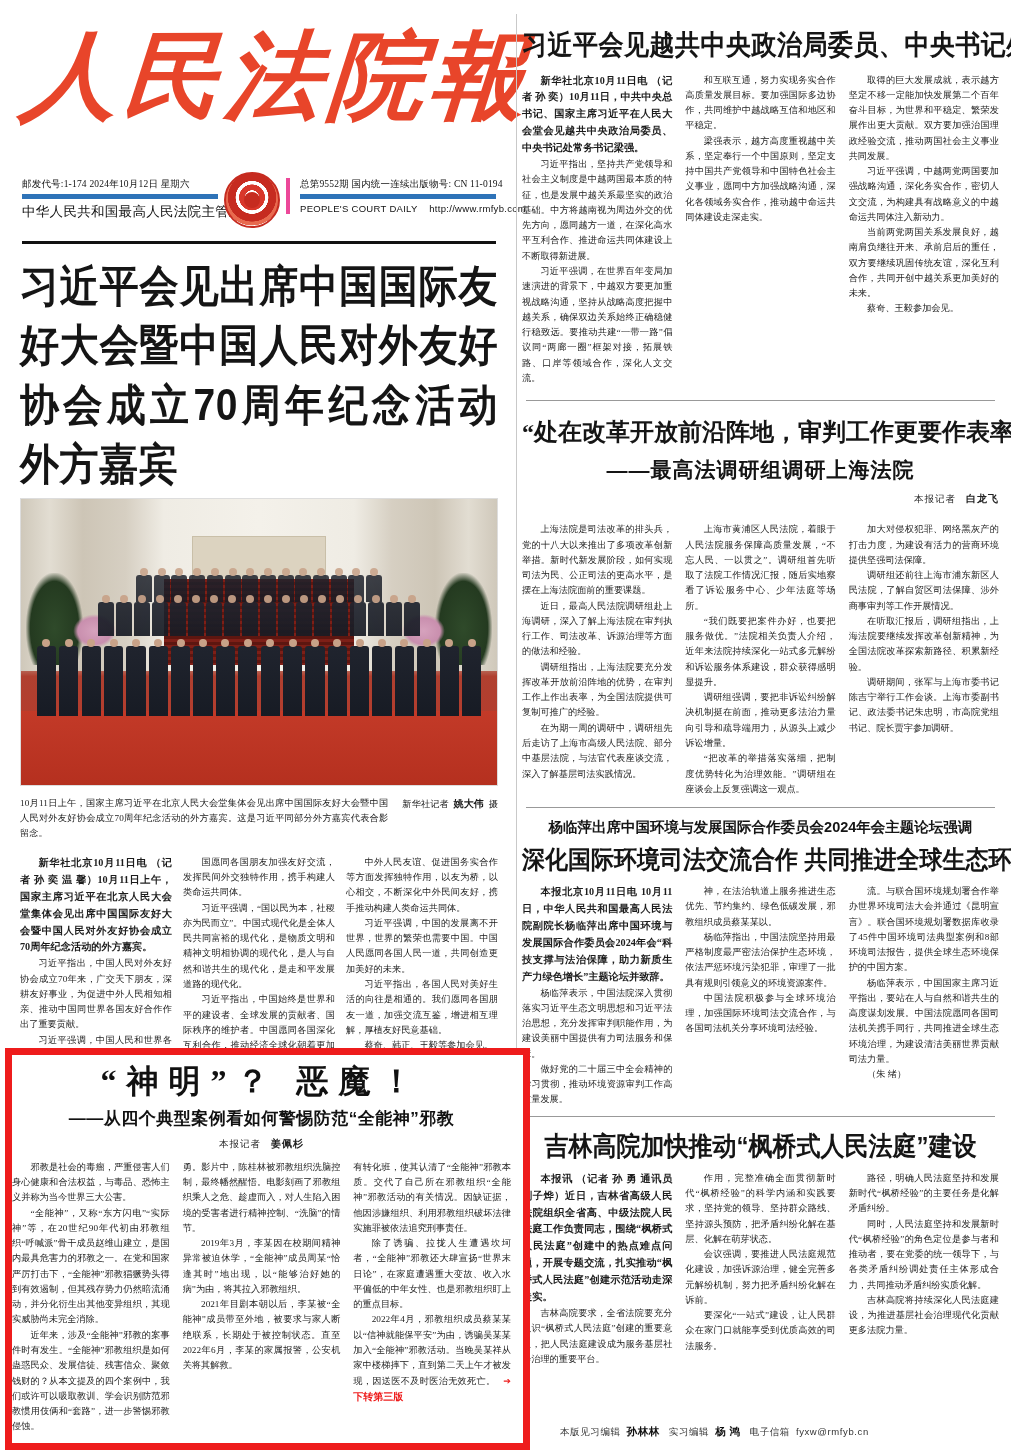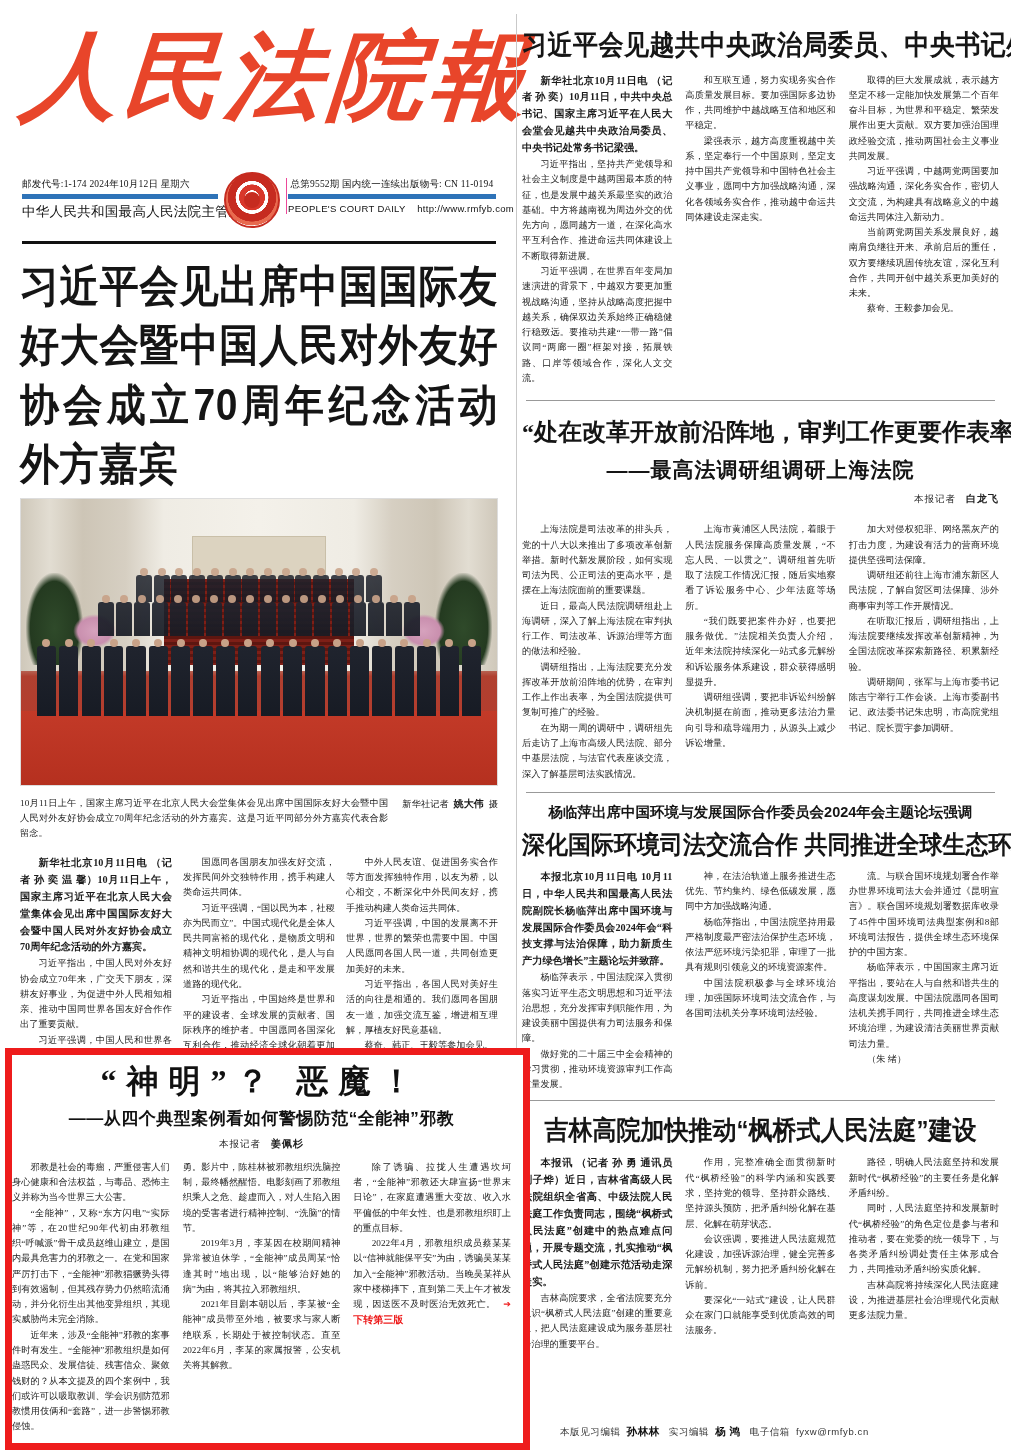--- a/index.html
+++ b/index.html
@@ -34,21 +34,21 @@
   }
   .mm-block { width: 196px; }
   .mm-line1 {
     font-size: 9.5px; color: #111; white-space: nowrap;
     letter-spacing: .2px; padding-bottom: 3px;
   }
   .mm-bar { height: 5px; background: #2E73B8; margin-bottom: 4px; }
   .mm-line2 { font-size: 13.5px; color: #111; white-space: nowrap; letter-spacing: .3px; }
   .mm-right .mm-line1, .mm-right .mm-line2 { text-align: center; }
   .mm-right .mm-line2 { font-size: 9.5px; font-family: "Liberation Sans", sans-serif; }
-  .mm-right { width: 210px; border-left: 1px solid #ec4899; padding-left: 1px; }
+  .mm-right { width: 210px; border-left: 4px solid #ec4899; padding-left: 10px; }
 
   .emblem {
     width: 56px; height: 56px; border-radius: 50%;
     background: radial-gradient(circle at 50% 45%, #fff 0%, #fff 18%, #D8372B 19%, #D8372B 33%, #fff 34%, #fff 42%, #C62B20 43%, #C62B20 62%, #E86A4F 63%, #E86A4F 72%, #fff 73%);
     border: 2px solid #C62B20;
     position: relative; flex: 0 0 auto; margin-top: -6px;
   }
   .emblem::after {
     content: ""; position: absolute; left: 50%; top: 50%;
     width: 16px; height: 16px; margin: -8px 0 0 -8px; border-radius: 50%;
@@ -363,20 +363,21 @@
       <div class="r-cc">
         <p>上海法院是司法改革的排头兵，党的十八大以来推出了多项改革创新举措。新时代新发展阶段，如何实现司法为民、公正司法的更高水平，是摆在上海法院面前的重要课题。</p>
         <p>近日，最高人民法院调研组赴上海调研，深入了解上海法院在审判执行工作、司法改革、诉源治理等方面的做法和经验。</p>
         <p>调研组指出，上海法院要充分发挥改革开放前沿阵地的优势，在审判工作上作出表率，为全国法院提供可复制可推广的经验。</p>
         <p>在为期一周的调研中，调研组先后走访了上海市高级人民法院、部分中基层法院，与法官代表座谈交流，深入了解基层司法实践情况。</p>
       </div>
       <div class="r-cc">
         <p>上海市黄浦区人民法院，着眼于人民法院服务保障高质量发展，“不忘人民、一以贯之”。调研组首先听取了法院工作情况汇报，随后实地察看了诉讼服务中心、少年法庭等场所。</p>
         <p>“我们既要把案件办好，也要把服务做优。”法院相关负责人介绍，近年来法院持续深化一站式多元解纷和诉讼服务体系建设，群众获得感明显提升。</p>
         <p>调研组强调，要把非诉讼纠纷解决机制挺在前面，推动更多法治力量向引导和疏导端用力，从源头上减少诉讼增量。</p>
+        <p>“把改革的举措落实落细，把制度优势转化为治理效能。”调研组在座谈会上反复强调这一观点。</p>
       </div>
       <div class="r-cc">
         <p>加大对侵权犯罪、网络黑灰产的打击力度，为建设有活力的营商环境提供坚强司法保障。</p>
         <p>调研组还前往上海市浦东新区人民法院，了解自贸区司法保障、涉外商事审判等工作开展情况。</p>
         <p>在听取汇报后，调研组指出，上海法院要继续发挥改革创新精神，为全国法院改革探索新路径、积累新经验。</p>
         <p>调研期间，张军与上海市委书记陈吉宁举行工作会谈。上海市委副书记、政法委书记朱忠明，市高院党组书记、院长贾宇参加调研。</p>
       </div>
     </div>
 
     <div class="hr-line" style="margin-top:10px;"></div>
@@ -385,21 +386,21 @@
       <div class="r-kicker">杨临萍出席中国环境与发展国际合作委员会2024年会主题论坛强调</div>
       <div class="r-headline3">深化国际环境司法交流合作  共同推进全球生态环境治理</div>
 
       <div class="r-block" style="margin-top:10px;">
         <div class="r-cc">
           <p><span class="r-lead">本报北京10月11日电 10月11日，中华人民共和国最高人民法院副院长杨临萍出席中国环境与发展国际合作委员会2024年会“科技支撑与法治保障，助力新质生产力绿色增长”主题论坛并致辞。</span></p>
           <p>杨临萍表示，中国法院深入贯彻落实习近平生态文明思想和习近平法治思想，充分发挥审判职能作用，为建设美丽中国提供有力司法服务和保障。</p>
           <p>做好党的二十届三中全会精神的学习贯彻，推动环境资源审判工作高质量发展。</p>
         </div>
         <div class="r-cc">
-          <p>神，在法治轨道上服务推进生态优先、节约集约、绿色低碳发展，愿同中方加强战略沟通。</p>
+          <p>神，在法治轨道上服务推进生态优先、节约集约、绿色低碳发展，邪教组织成员蔡某某以。</p>
           <p>杨临萍指出，中国法院坚持用最严格制度最严密法治保护生态环境，依法严惩环境污染犯罪，审理了一批具有规则引领意义的环境资源案件。</p>
           <p>中国法院积极参与全球环境治理，加强国际环境司法交流合作，与各国司法机关分享环境司法经验。</p>
         </div>
         <div class="r-cc">
           <p>流。与联合国环境规划署合作举办世界环境司法大会并通过《昆明宣言》。联合国环境规划署数据库收录了45件中国环境司法典型案例和8部环境司法报告，提供全球生态环境保护的中国方案。</p>
           <p>杨临萍表示，中国国家主席习近平指出，要站在人与自然和谐共生的高度谋划发展。中国法院愿同各国司法机关携手同行，共同推进全球生态环境治理，为建设清洁美丽世界贡献司法力量。</p>
           <p class="r-sign">（朱 绪）</p>
         </div>
       </div>
 
@@ -441,20 +442,21 @@
           <p>“全能神”，又称“东方闪电”“实际神”等，在20世纪90年代初由邪教组织“呼喊派”骨干成员赵维山建立，是国内最具危害力的邪教之一。在党和国家严厉打击下，“全能神”邪教猖獗势头得到有效遏制，但其残存势力仍然暗流涌动，并分化衍生出其他变异组织，其现实威胁尚未完全消除。</p>
           <p>近年来，涉及“全能神”邪教的案事件时有发生。“全能神”邪教组织是如何蛊惑民众、发展信徒、残害信众、聚敛钱财的？从本文提及的四个案例中，我们或许可以吸取教训、学会识别防范邪教惯用伎俩和“套路”，进一步警惕邪教侵蚀。</p>
 
         </div>
         <div class="rb-col">
           <p style="text-indent:0">勇。影片中，陈桂林被邪教组织洗脑控制，最终幡然醒悟。电影刻画了邪教组织乘人之危、趁虚而入，对人生陷入困境的受害者进行精神控制、“洗脑”的情节。</p>
           <p>2019年3月，李某因在校期间精神异常被迫休学，“全能神”成员周某“恰逢其时”地出现，以“能够治好她的病”为由，将其拉入邪教组织。</p>
           <p>2021年目剧本朝以后，李某被“全能神”成员带至外地，被要求与家人断绝联系，长期处于被控制状态。直至2022年6月，李某的家属报警，公安机关将其解救。</p>
         </div>
         <div class="rb-col">
+          <p style="text-indent:0">有转化班，使其认清了“全能神”邪教本质。交代了自己所在邪教组织“全能神”邪教活动的有关情况。因缺证据，他因涉嫌组织、利用邪教组织破坏法律实施罪被依法追究刑事责任。</p>
           <p>除了诱骗、拉拢人生遭遇坎坷者，“全能神”邪教还大肆宣扬“世界末日论”，在家庭遭遇重大变故、收入水平偏低的中年女性、也是邪教组织盯上的重点目标。</p>
           <p>
             <span>2022年4月，邪教组织成员蔡某某以“信神就能保平安”为由，诱骗吴某某加入“全能神”邪教活动。当晚吴某祥从家中楼梯摔下，直到第二天上午才被发现，因送医不及时医治无效死亡。</span>
             &nbsp;&nbsp;<span class="rb-arrow">➔</span><span class="rb-cont">下转第三版</span>
           </p>
         </div>
       </div>
     </div>
   </div>
 

